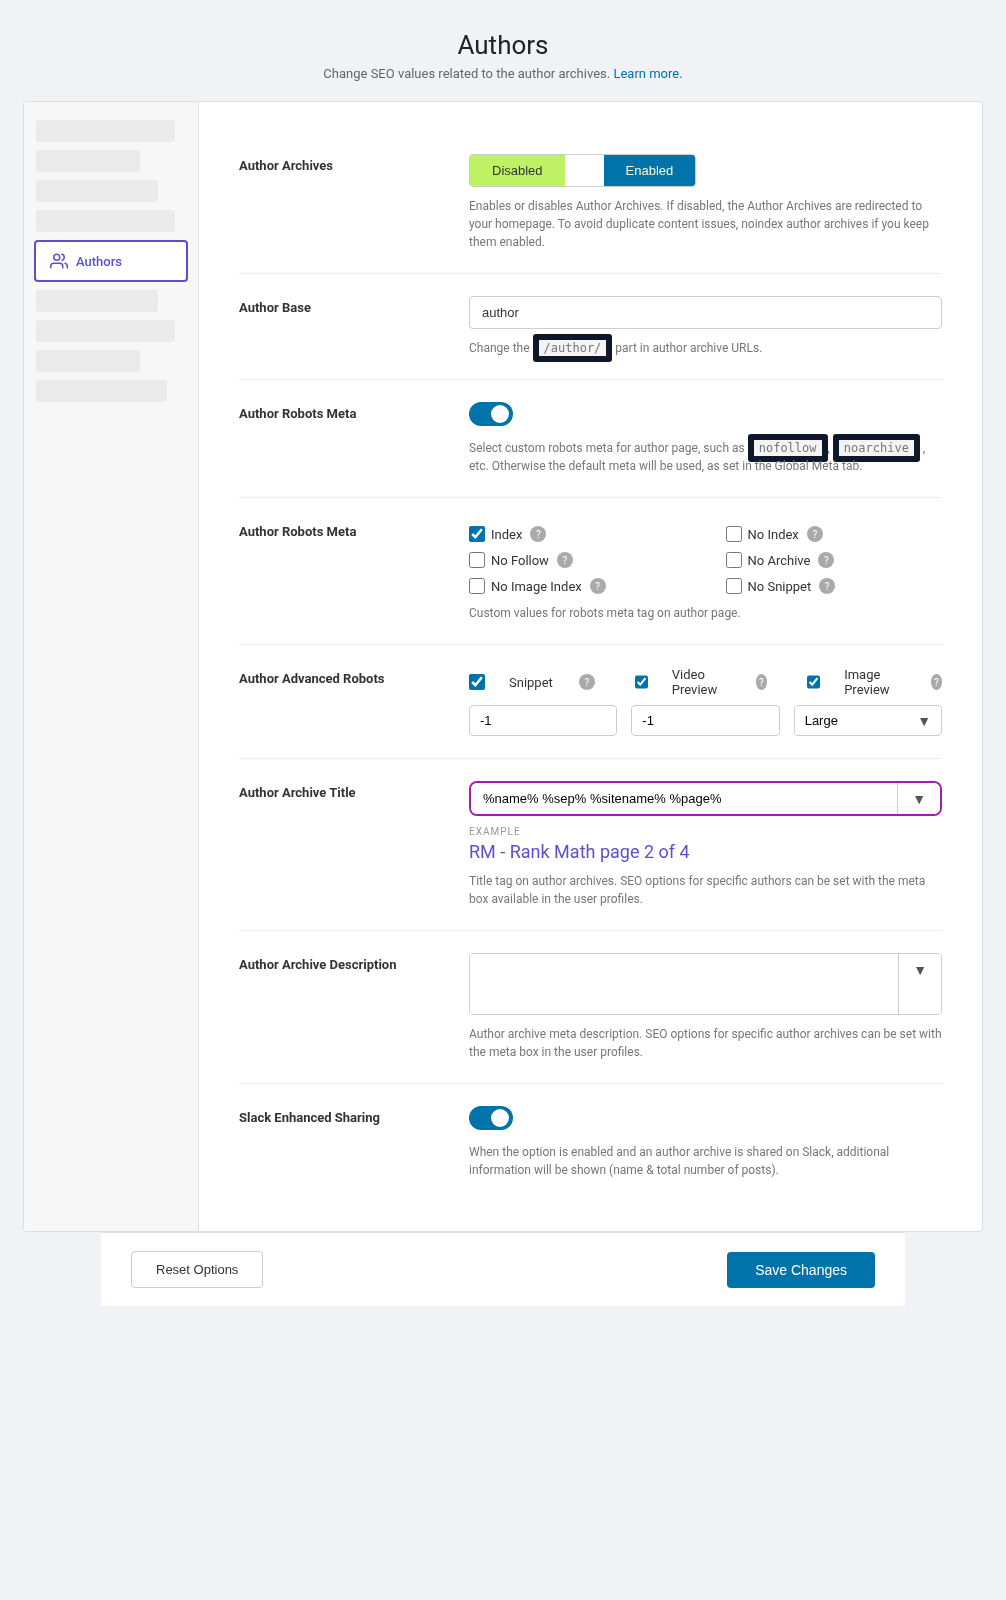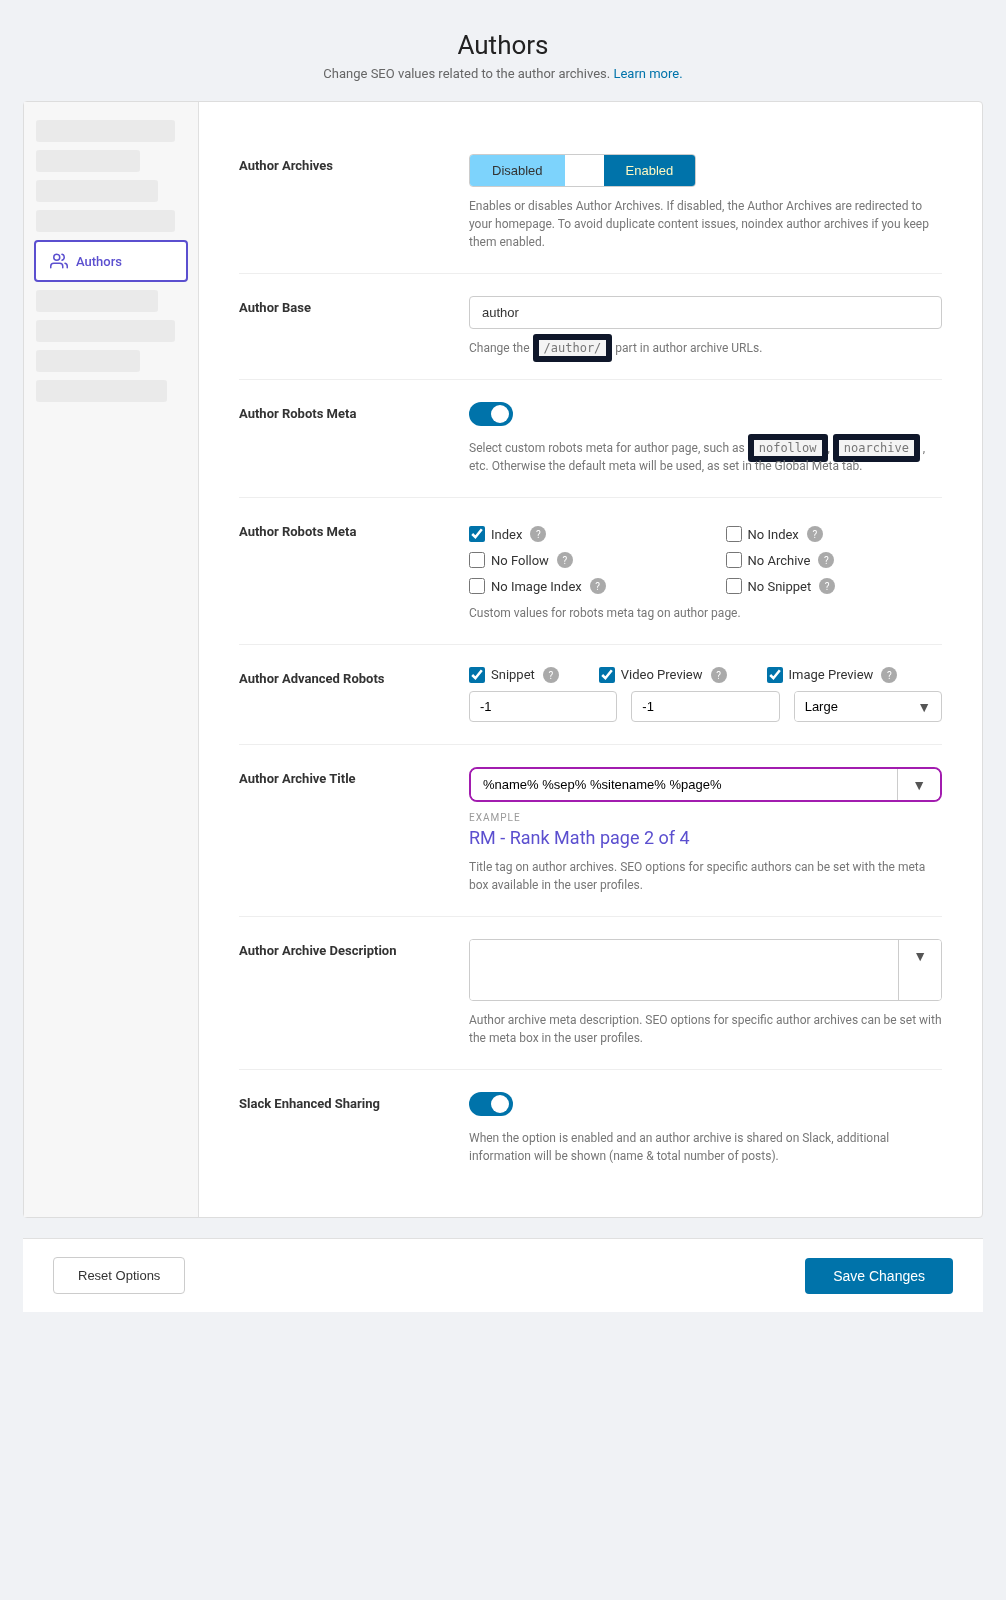--- a/index.html
+++ b/index.html
@@ -105,21 +105,21 @@
       border: 1px solid #ccc;
       border-radius: 4px;
       overflow: hidden;
       width: fit-content;
     }
     .toggle-btn {
       padding: 8px 22px;
       font-size: 13px;
       cursor: pointer;
       border: none;
-      background: #7dd3fc;
+      background: #bef264;
       color: #333;
     }
     .toggle-btn.active {
       background: #0073aa;
       color: #fef9c3;
       margin-left: 39px;
     }
     .description-text {
       font-size: 12px;
       color: #777;
@@ -201,22 +201,22 @@
       margin-left: 2px;
     }
     
     .advanced-robots-header {
       display: flex;
       gap: 40px;
       margin-bottom: 8px;
     }
     .adv-check {
       display: flex;
-      align-items: flex-start;
-      gap: 6px;
+      align-items: center;
+      gap: 24px;
       font-size: 13px;
     }
     .adv-check input[type="checkbox"] {
       width: 16px;
       height: 16px;
       accent-color: #0073aa;
     }
     .adv-inputs {
       display: flex;
       gap: 14px;
@@ -317,22 +317,21 @@
       color: #555;
     }
     
     .footer-bar {
       display: flex;
       justify-content: space-between;
       align-items: center;
       padding: 18px 30px;
       background: white;
       border-top: 1px solid #e0e0e0;
-      margin-top: 20px;
-      width: 960px;
+      width: 804px;
     }
     .btn-reset {
       padding: 10px 24px;
       background: white;
       border: 1px solid #ccc;
       border-radius: 4px;
       font-size: 13px;
       cursor: pointer;
       color: #333;
     }

